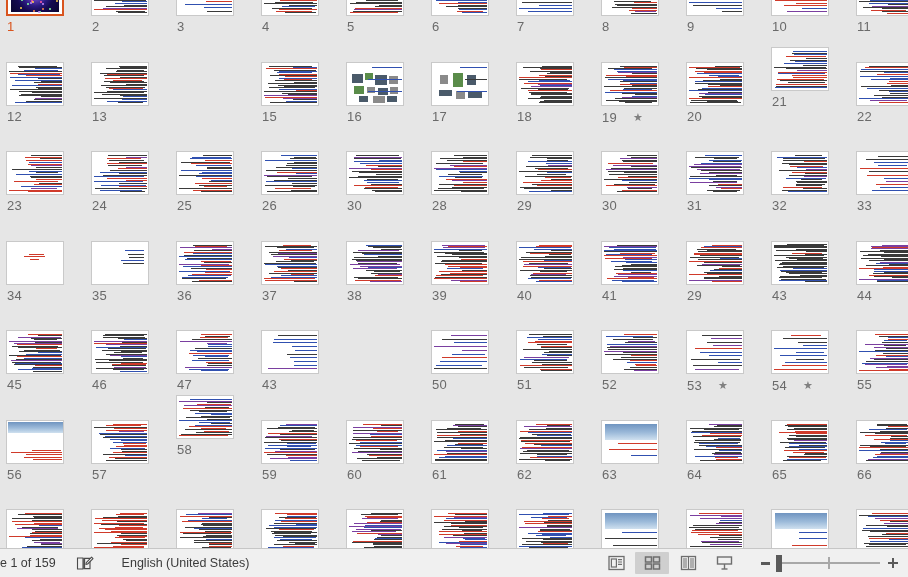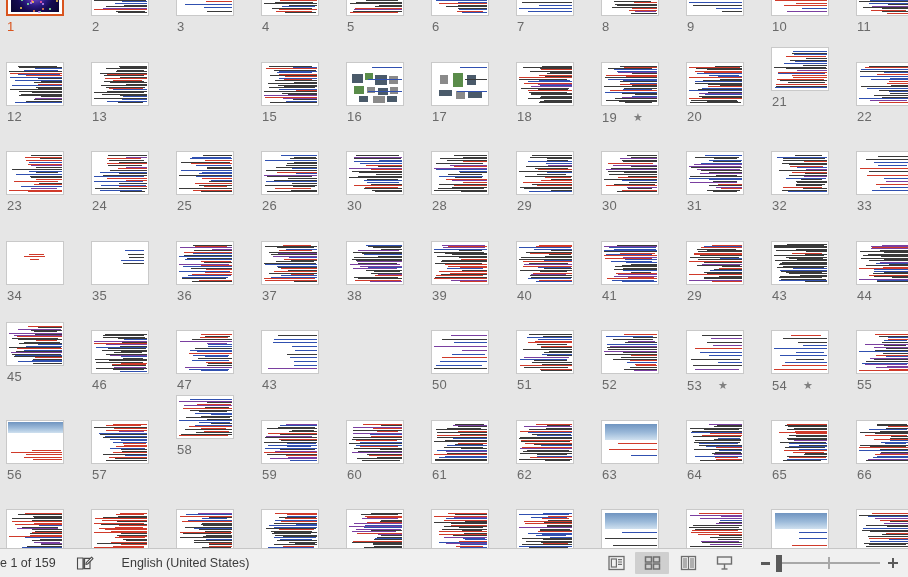--- a/index.html
+++ b/index.html
@@ -1254,21 +1254,21 @@
             <div class="ln blk" style="left: 16.1461px; top: 31.8276px; width: 38.8539px;"></div>
             <div class="ln red" style="left: 12.4475px; top: 33.1379px; width: 42.5525px;"></div>
             <div class="ln blk" style="left: 17.3709px; top: 34.4483px; width: 37.6291px;"></div>
             <div class="ln blk" style="left: 34.6143px; top: 35.7586px; width: 20.3857px;"></div>
             <div class="ln pur" style="left: 2.29821px; top: 37.069px; width: 52.7018px;"></div>
             <div class="ln blu" style="left: 20.1167px; top: 38.3793px; width: 34.8833px;"></div>
             <div class="ln blk" style="left: 19.6855px; top: 39.6897px; width: 35.3145px;"></div>
           </div>
           <div class="page-num">44</div>
         </div>
-        <div class="page-cell" style="left: 4px; top: 350px;">
+        <div class="page-cell" style="left: 4px; top: 358px;">
           <div class="thumb">
             <div class="ln red" style="left: 20.6811px; top: 3px; width: 34.3189px;"></div>
             <div class="ln blk" style="left: 31.3366px; top: 4.31034px; width: 23.6634px;"></div>
             <div class="ln pur" style="left: 11.1634px; top: 5.62069px; width: 42.5909px;"></div>
             <div class="ln blk" style="left: 24.1933px; top: 6.93103px; width: 30.8067px;"></div>
             <div class="ln blk" style="left: 26.869px; top: 8.24138px; width: 22.9792px;"></div>
             <div class="ln pur" style="left: 2px; top: 9.55172px; width: 52.9545px;"></div>
             <div class="ln blk" style="left: 28.2748px; top: 10.8621px; width: 26.7252px;"></div>
             <div class="ln pur" style="left: 6.5384px; top: 12.1724px; width: 48.4616px;"></div>
             <div class="ln red" style="left: 10.264px; top: 13.4828px; width: 44.736px;"></div>

